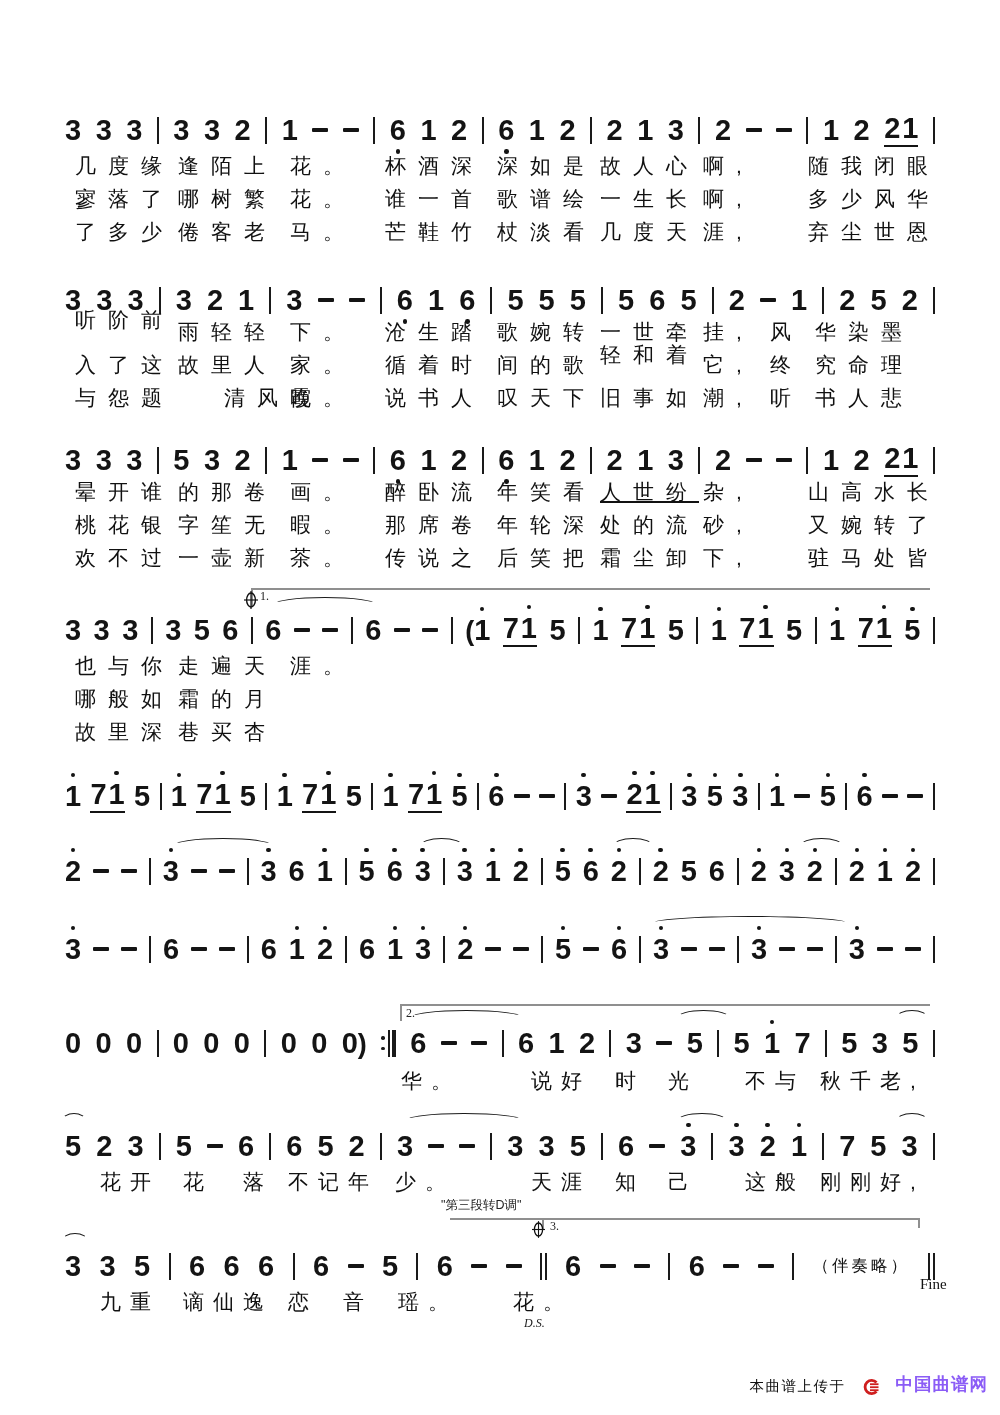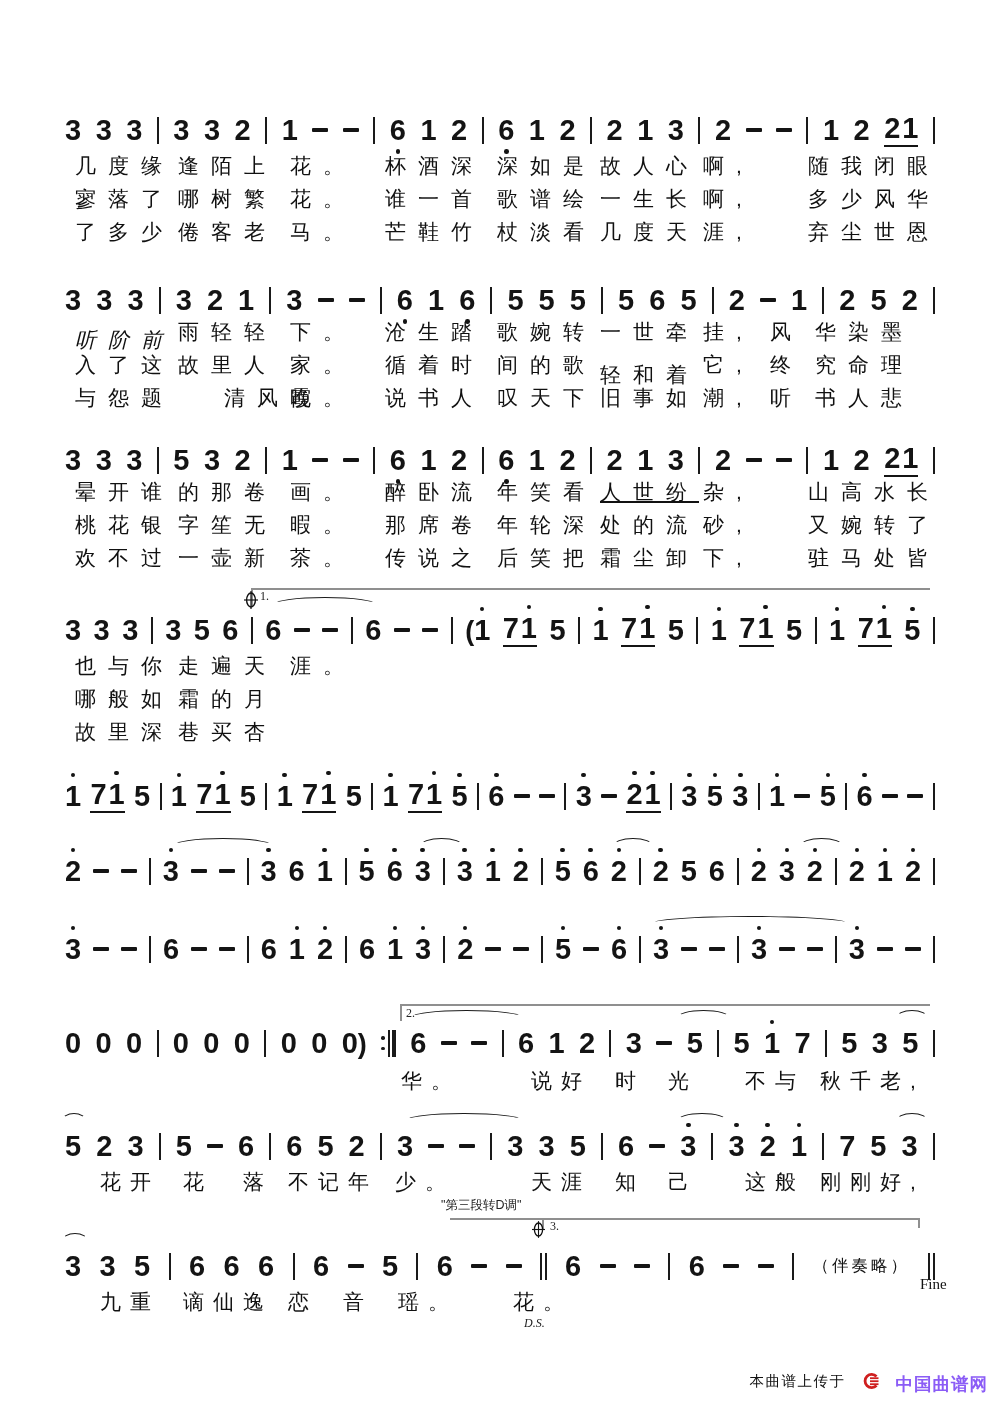--- a/index.html
+++ b/index.html
@@ -37,21 +37,21 @@
   #b3-label{position:absolute;left:441px;top:1197px;font-size:12.5px;color:#222;}
   #b3-line{left:450px;top:1218px;width:470px;}
   #b3-rtick{left:918px;top:1218px;height:10px;}
   #b3-mtick{top:1218px;height:11px;}
   #b3-coda{top:1221px;}
   #b3-label3{top:1219px;}
   #ds{position:absolute;top:1277px;font-size:12px;font-style:italic;color:#222;
       font-family:"Liberation Serif",serif;}
   #fine{position:absolute;left:905px;top:1276px;font-size:15px;color:#111;
         font-family:"Liberation Serif",serif;}
-  #footer{position:absolute;right:12px;top:1372px;display:flex;align-items:flex-start;gap:16px;}
+  #footer{position:absolute;right:12px;top:1372px;display:flex;align-items:flex-end;gap:16px;}
   #footer .pre{font-size:14.5px;color:#111;letter-spacing:1.5px;}
   #footer .site{font-size:17.5px;font-weight:700;color:#8b5cf6;letter-spacing:1px;}
 </style>
 </head>
 <body>
 
 <div id="page">
 
   <div class="gline" id="v1-line" style="left: 251px; width: 679px;"></div>
   <div class="gtick" id="v1-tick" style="left: 251px;"></div>
@@ -271,35 +271,35 @@
           <span class="dg">2</span>
         </span>
         <span class="nt">
           <span class="dg">5</span>
         </span>
         <span class="nt">
           <span class="dg">2</span>
         </span>
         <span class="bar"></span>
       </div>
-      <div class="lyr-seg" style="left: 10px; top: 44px; letter-spacing: 12px; font-style: italic;">听阶前</div>
+      <div class="lyr-seg" style="left: 10px; top: 24px; letter-spacing: 12px;">听阶前</div>
       <div class="lyr-seg" style="left: 113px; top: 36px; letter-spacing: 12px;">雨轻轻</div>
       <div class="lyr-seg" style="left: 225px; top: 36px; letter-spacing: 12px;">下。</div>
       <div class="lyr-seg" style="left: 320px; top: 36px; letter-spacing: 12px;">沧生踏</div>
       <div class="lyr-seg" style="left: 432px; top: 36px; letter-spacing: 12px;">歌婉转</div>
       <div class="lyr-seg" style="left: 535px; top: 36px; letter-spacing: 12px;">一世牵</div>
       <div class="lyr-seg" style="left: 638px; top: 36px; letter-spacing: 12px;">挂,</div>
       <div class="lyr-seg" style="left: 705px; top: 36px; letter-spacing: 12px;">风</div>
       <div class="lyr-seg" style="left: 750px; top: 36px; letter-spacing: 12px;">华染墨</div>
       <div class="lyr-seg" style="left: 10px; top: 69px; letter-spacing: 12px;">入了这</div>
       <div class="lyr-seg" style="left: 113px; top: 69px; letter-spacing: 12px;">故里人</div>
       <div class="lyr-seg" style="left: 225px; top: 69px; letter-spacing: 12px;">家。</div>
       <div class="lyr-seg" style="left: 320px; top: 69px; letter-spacing: 12px;">循着时</div>
       <div class="lyr-seg" style="left: 432px; top: 69px; letter-spacing: 12px;">间的歌</div>
-      <div class="lyr-seg" style="left: 535px; top: 79px; letter-spacing: 12px;">轻和着</div>
+      <div class="lyr-seg" style="left: 535px; top: 59px; letter-spacing: 12px;">轻和着</div>
       <div class="lyr-seg" style="left: 638px; top: 69px; letter-spacing: 12px;">它,</div>
       <div class="lyr-seg" style="left: 705px; top: 69px; letter-spacing: 12px;">终</div>
       <div class="lyr-seg" style="left: 750px; top: 69px; letter-spacing: 12px;">究命理</div>
       <div class="lyr-seg" style="left: 10px; top: 102px; letter-spacing: 12px;">与怨题</div>
       <div class="lyr-seg" style="left: 113px; top: 102px; letter-spacing: 12px; margin-left: 46px;">清风晚</div>
       <div class="lyr-seg" style="left: 225px; top: 102px; letter-spacing: 12px;">霞。</div>
       <div class="lyr-seg" style="left: 320px; top: 102px; letter-spacing: 12px;">说书人</div>
       <div class="lyr-seg" style="left: 432px; top: 102px; letter-spacing: 12px;">叹天下</div>
       <div class="lyr-seg" style="left: 535px; top: 102px; letter-spacing: 12px;">旧事如</div>
       <div class="lyr-seg" style="left: 638px; top: 102px; letter-spacing: 12px;">潮,</div>

